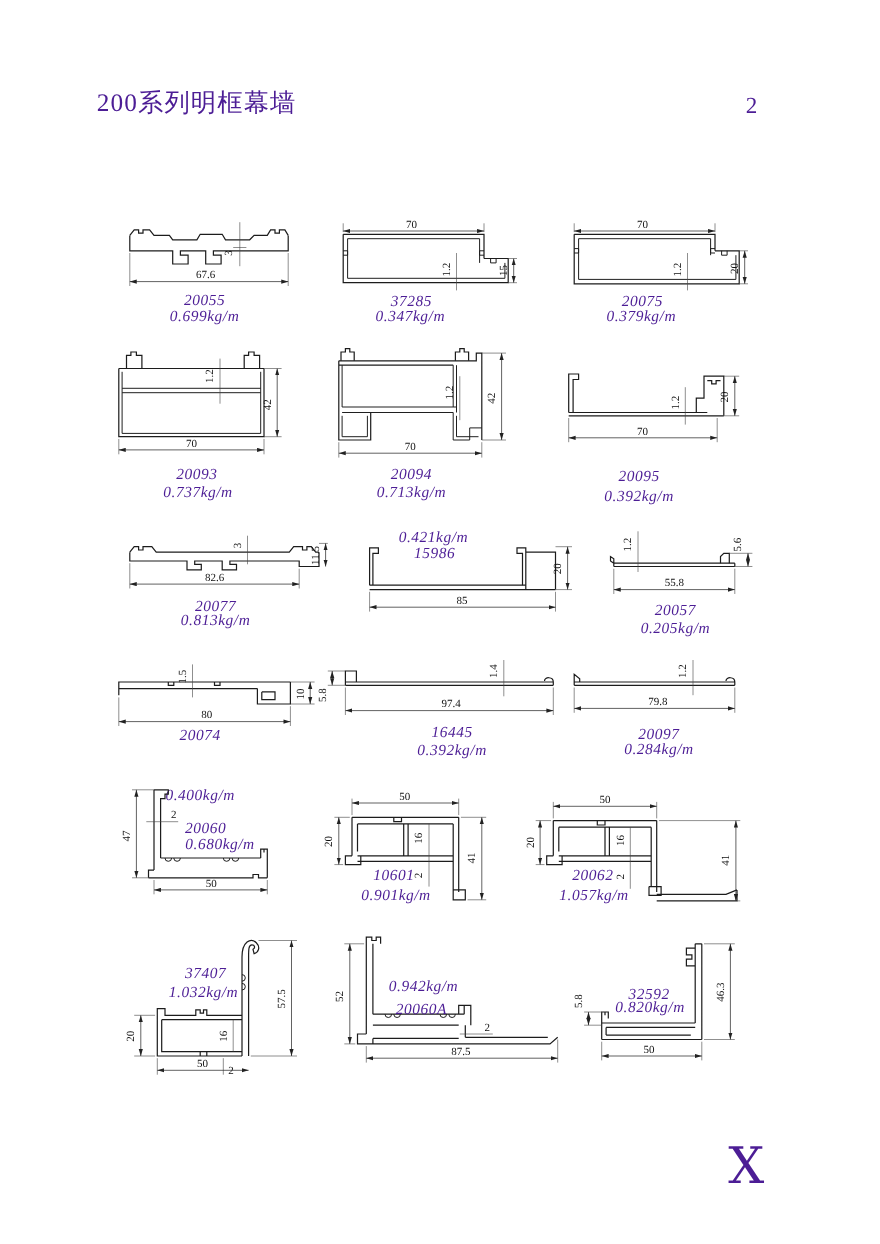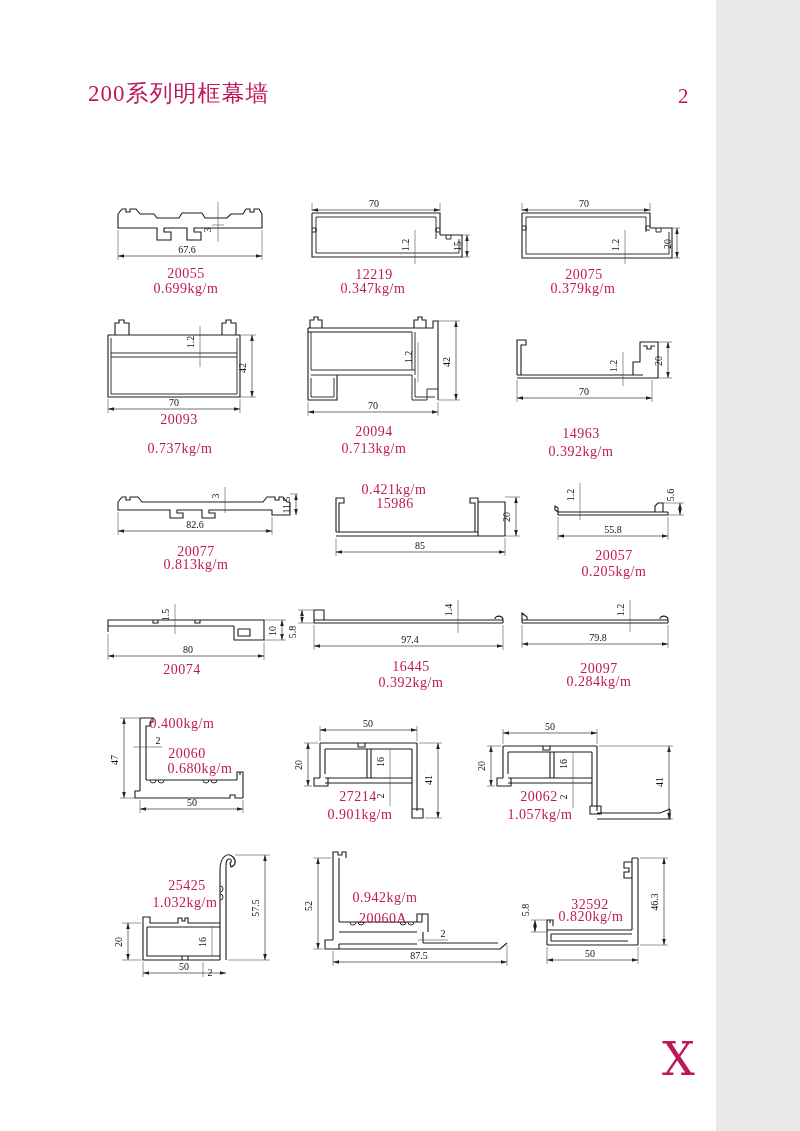--- a/index.html
+++ b/index.html
@@ -1,22 +1,22 @@
 <!DOCTYPE html>
 <html><head>
 <meta charset="utf-8">
 <style>
   html,body{margin:0;padding:0;background:#e8e8e8;}
-  .page{position:relative;width:716px;height:1131px;background:#ffffff;overflow:hidden;
-        font-family:"Liberation Serif",serif;color:#be185d;}
+  .page{position:relative;width:800px;height:1131px;background:#ffffff;overflow:hidden;
+        font-family:"Liberation Serif",serif;color:#4c1d95;}
   .title{position:absolute;font-size:23px;letter-spacing:1px;white-space:nowrap;}
   .pagenum{position:absolute;font-size:21px;}
   .xmark{position:absolute;font-family:"DejaVu Serif",serif;font-size:46px;}
   .lbl{position:absolute;transform:translateX(-50%);font-size:14px;white-space:nowrap;
-       letter-spacing:.5px;text-align:center;}
+       letter-spacing:.5px;text-align:center;font-style:italic;}
   svg{position:absolute;overflow:visible;}
   .p{fill:none;stroke:#1c1c1c;stroke-width:1.1;stroke-linejoin:miter;}
   .pt{fill:none;stroke:#1c1c1c;stroke-width:.9;}
   .d{stroke:#333;stroke-width:.7;fill:none;}
   .e{stroke:#444;stroke-width:.55;fill:none;}
   .dt{font-family:"Liberation Serif",serif;font-size:10px;fill:#111;text-anchor:middle;}
 </style>
 </head>
 <body>
 
@@ -56,21 +56,21 @@
     <line class="e" x1="138" y1="13" x2="138" y2="5"></line>
     <line class="d" marker-start="url(#arw)" marker-end="url(#arw)" x1="10" y1="12" x2="138" y2="12"></line>
     <text class="dt" x="72" y="9">70</text>
     <line class="e" x1="113" y1="32" x2="113" y2="66"></line>
     <text class="dt" transform="rotate(-90 107 47)" x="107" y="47">1.2</text>
     <line class="e" x1="160" y1="37" x2="168" y2="37"></line>
     <line class="e" x1="160" y1="59" x2="168" y2="59"></line>
     <line class="d" marker-start="url(#arw)" marker-end="url(#arw)" x1="165" y1="37" x2="165" y2="59"></line>
     <text class="dt" transform="rotate(-90 159 48)" x="159" y="48">15</text>
   </svg>
-  <div class="lbl" style="left:374px;top:267px">12219</div>
+  <div class="lbl" style="left:374px;top:267px">37285</div>
   <div class="lbl" style="left:373px;top:281px">0.347kg/m</div>
 
   <svg style="left:512px;top:198px" width="172" height="72">
     <path class="p" d="M10,15 H138 V30 M10,15 V60 H160 V30 H138"></path>
     <path class="pt" d="M14,19 V56 H157 V34 M14,19 H134 V34"></path>
     <path class="pt" d="M10,28 h4 v4 h-4 M138,28 h-4 v4 h4 M144,30 v4 h5 v-4"></path>
     <line class="e" x1="10" y1="13" x2="10" y2="5"></line>
     <line class="e" x1="138" y1="13" x2="138" y2="5"></line>
     <line class="d" marker-start="url(#arw)" marker-end="url(#arw)" x1="10" y1="12" x2="138" y2="12"></line>
     <text class="dt" x="72" y="9">70</text>
@@ -92,21 +92,21 @@
     <text class="dt" transform="rotate(-90 94 30)" x="94" y="30">1.2</text>
     <line class="e" x1="140" y1="23" x2="156" y2="23"></line>
     <line class="e" x1="140" y1="85" x2="156" y2="85"></line>
     <line class="d" marker-start="url(#arw)" marker-end="url(#arw)" x1="152" y1="23" x2="152" y2="85"></line>
     <text class="dt" transform="rotate(-90 146 56)" x="146" y="56">42</text>
     <line class="e" x1="8" y1="87" x2="8" y2="101"></line>
     <line class="e" x1="140" y1="87" x2="140" y2="101"></line>
     <line class="d" marker-start="url(#arw)" marker-end="url(#arw)" x1="8" y1="97" x2="140" y2="97"></line>
     <text class="dt" x="74" y="94">70</text>
   </svg>
-  <div class="lbl" style="left:179px;top:412px">20093</div>
+  <div class="lbl" style="left:179px;top:424px">20093</div>
   <div class="lbl" style="left:180px;top:441px">0.737kg/m</div>
 
   <svg style="left:302px;top:312px" width="175" height="112">
     <path class="p" d="M6,16 H131 V9 H136 V88 M6,16 V88 H35 V63 M6,20 H110"></path>
     <path class="p" d="M8,16 V8 h4 v-3 h4 v3 h4 V16 M112,16 V8 h4 v-3 h4 v3 h4 V16"></path>
     <path class="pt" d="M9,20 V58 M9,58 H113 M9,63 H110 M9,66 V85 H32 V66 M110,20 V58 M113,20 V63 M113,66 V85 H133 M110,63 V88 M125,88 V77 H136 M110,88 H125"></path>
     <line class="e" x1="116" y1="30" x2="116" y2="70"></line>
     <text class="dt" transform="rotate(-90 110 45)" x="110" y="45">1.2</text>
     <line class="e" x1="136" y1="9" x2="158" y2="9"></line>
     <line class="e" x1="136" y1="88" x2="158" y2="88"></line>
@@ -127,21 +127,21 @@
     <text class="dt" transform="rotate(-90 105 54)" x="105" y="54">1.2</text>
     <line class="e" x1="146" y1="30" x2="160" y2="30"></line>
     <line class="e" x1="146" y1="66" x2="160" y2="66"></line>
     <line class="d" marker-start="url(#arw)" marker-end="url(#arw)" x1="156" y1="30" x2="156" y2="66"></line>
     <text class="dt" transform="rotate(-90 150 49)" x="150" y="49">20</text>
     <line class="e" x1="5" y1="68" x2="5" y2="90"></line>
     <line class="e" x1="140" y1="68" x2="140" y2="90"></line>
     <line class="d" marker-start="url(#arw)" marker-end="url(#arw)" x1="5" y1="86" x2="140" y2="86"></line>
     <text class="dt" x="72" y="83">70</text>
   </svg>
-  <div class="lbl" style="left:581px;top:426px">14963</div>
+  <div class="lbl" style="left:581px;top:426px">20095</div>
   <div class="lbl" style="left:581px;top:444px">0.392kg/m</div>
 
   <svg style="left:100px;top:482px" width="215" height="78">
     <path class="p" d="M18,20 L22,15 H26 V18 H30 V15 H38 L42,20 H163 L167,15 H175 V18 H179 V15 H183 L187,20 H190"></path>
     <path class="p" d="M18,20 V28 H70 V36 H83 V31 H77 V28 H102 V36 H115 V31 H109 V28 H172 V33 H190 V20"></path>
     <line class="e" x1="125" y1="5" x2="125" y2="31"></line>
     <text class="dt" transform="rotate(-90 119 14)" x="119" y="14">3</text>
     <line class="e" x1="190" y1="12" x2="198" y2="12"></line>
     <line class="d" marker-start="url(#arw)" marker-end="url(#arw)" x1="196" y1="12" x2="196" y2="33"></line>
     <text class="dt" transform="rotate(-90 190 23)" x="190" y="23">11.5</text>
@@ -259,21 +259,21 @@
     <text class="dt" transform="rotate(-90 7 49)" x="7" y="49">20</text>
     <line class="e" x1="95" y1="33" x2="95" y2="64"></line>
     <text class="dt" transform="rotate(-90 89 46)" x="89" y="46">16</text>
     <line class="e" x1="95" y1="64" x2="95" y2="90"></line>
     <text class="dt" transform="rotate(-90 89 80)" x="89" y="80">2</text>
     <line class="e" x1="124" y1="27" x2="147" y2="27"></line>
     <line class="e" x1="130" y1="102" x2="147" y2="102"></line>
     <line class="d" marker-start="url(#arw)" marker-end="url(#arw)" x1="143" y1="27" x2="143" y2="102"></line>
     <text class="dt" transform="rotate(-90 137 64)" x="137" y="64">41</text>
   </svg>
-  <div class="lbl" style="left:358px;top:789px">27214</div>
+  <div class="lbl" style="left:358px;top:789px">10601</div>
   <div class="lbl" style="left:360px;top:807px">0.901kg/m</div>
 
   <svg style="left:470px;top:716px" width="210" height="112">
     <path class="p" d="M33,30 H127 M38,36 H122 M73,30 v4 h7 v-4 M33,30 V62 M38,36 V58 M33,62 H27 V70 H41 V62 M38,62 H122 M38,67 H122 M80,36 V62 M84,36 V62 M122,36 V90 M127,30 V95 M120,90 H131 V98 H120 V90 M127,97 H190 L200,93 M127,103 H200 V93"></path>
     <line class="e" x1="33" y1="28" x2="33" y2="13"></line>
     <line class="e" x1="127" y1="28" x2="127" y2="13"></line>
     <line class="d" marker-start="url(#arw)" marker-end="url(#arw)" x1="33" y1="17" x2="127" y2="17"></line>
     <text class="dt" x="80" y="14">50</text>
     <line class="e" x1="31" y1="30" x2="17" y2="30"></line>
     <line class="e" x1="25" y1="70" x2="17" y2="70"></line>
@@ -304,21 +304,21 @@
     <line class="e" x1="135" y1="7" x2="170" y2="7"></line>
     <line class="e" x1="128" y1="112" x2="170" y2="112"></line>
     <line class="d" marker-start="url(#arw)" marker-end="url(#arw)" x1="165" y1="7" x2="165" y2="112"></line>
     <text class="dt" transform="rotate(-90 159 60)" x="159" y="60">57.5</text>
     <line class="e" x1="43" y1="114" x2="43" y2="129"></line>
     <line class="e" x1="103" y1="114" x2="103" y2="129"></line>
     <line class="d" marker-start="url(#arw)" marker-end="url(#arw)" x1="43" y1="125" x2="126" y2="125"></line>
     <text class="dt" x="84" y="122">50</text>
     <text class="dt" x="110" y="128">2</text>
   </svg>
-  <div class="lbl" style="left:187px;top:878px">25425</div>
+  <div class="lbl" style="left:187px;top:878px">37407</div>
   <div class="lbl" style="left:185px;top:895px">1.032kg/m</div>
 
   <svg style="left:300px;top:848px" width="215" height="140">
     <path class="p" d="M33,10 V4 h5 v3 h4 v-3 h4 V10 M33,10 V92 M39,10 V74 M39,74 H122 M39,84 H117 M122,74 V66 H117 V74 M122,66 H128 V84 M123,84 V95 M33,92 H25 V101 H39 V96 M25,101 H200 L207,95 M123,95 H198 M39,96 H117"></path>
     <path class="pt" d="M50,74 a3,3 0 0 0 6,0 M58,74 a3,3 0 0 0 6,0 M100,74 a3,3 0 0 0 6,0 M108,74 a3,3 0 0 0 6,0"></path>
     <line class="e" x1="31" y1="10" x2="13" y2="10"></line>
     <line class="e" x1="23" y1="101" x2="13" y2="101"></line>
     <line class="d" marker-start="url(#arw)" marker-end="url(#arw)" x1="18" y1="10" x2="18" y2="101"></line>
     <text class="dt" transform="rotate(-90 12 58)" x="12" y="58">52</text>
     <line class="e" x1="118" y1="92" x2="148" y2="92"></line>

